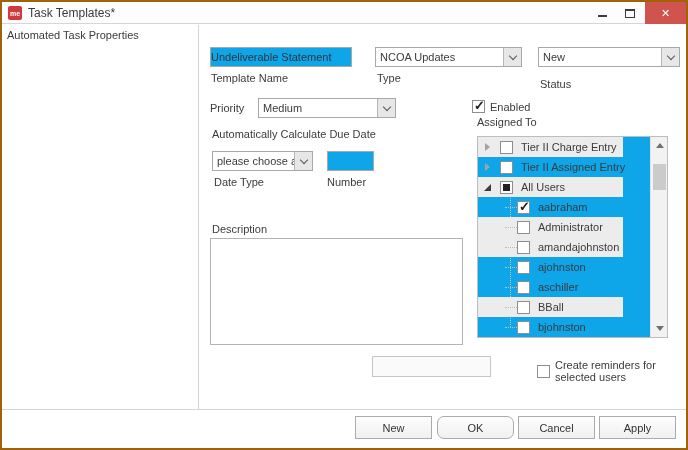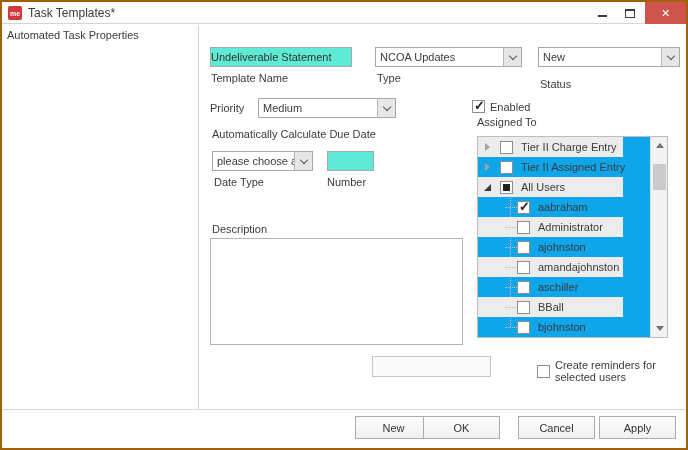--- a/index.html
+++ b/index.html
@@ -22,21 +22,21 @@
   .btn-min .glyph { width:9px; height:0; border-top:2px solid #3c3c3c; display:block; margin-top:6px; }
   .btn-max { left:617px; width:22px; }
   .btn-max .glyph { width:10px; height:9px; border:1px solid #3c3c3c; border-top-width:2px; display:block; }
   .btn-close { left:643px; width:41px; background:#d0544e; color:#fff; font-size:11px; }
   
   .sidebar-title { position:absolute; left:5px; top:27px; font-size:11px; color:#3b3b3b; }
   .vdivider { position:absolute; left:196px; top:23px; width:1px; height:384px; background:#d6d6d6; }
   .hdivider { position:absolute; left:0; top:407px; width:684px; height:1px; background:#d6d6d6; }
   
   .lbl { position:absolute; font-size:11px; color:#3b3b3b; white-space:nowrap; }
-  .tinput { position:absolute; border:1px solid #a8a8a8; background:#5eead4; font-size:11px;
+  .tinput { position:absolute; border:1px solid #a8a8a8; background:#0ea5e9; font-size:11px;
     font-family:"Liberation Sans",sans-serif; padding:2px 0; color:#333; outline:none; }
   .combo { position:absolute; height:20px; border:1px solid #a8a8a8; background:#fff;
     display:flex; align-items:stretch; }
   .combo .ctext { flex:1; font-size:11px; padding:3px 4px 0 4px; white-space:nowrap; overflow:hidden; }
   .combo .carrow { width:18px; background:#e7e7e7; border-left:1px solid #b5b5b5;
     display:flex; align-items:center; justify-content:center; }
   .chev { width:6px; height:6px; border-right:1px solid #555; border-bottom:1px solid #555;
     transform:rotate(45deg); margin-top:-3px; }
   .cb { width:13px; height:13px; border:1px solid #8e8e8e; background:#fff;
     display:inline-block; position:relative; flex:none; }
@@ -172,29 +172,29 @@
         <div class="tree-row child">
           <span class="connector"></span>
           <span class="cb checked"></span>
           <span class="tree-label">aabraham</span>
         </div>
         <div class="tree-row striped child">
           <span class="connector"></span>
           <span class="cb"></span>
           <span class="tree-label">Administrator</span>
         </div>
+        <div class="tree-row striped child">
+          <span class="connector"></span>
+          <span class="cb"></span>
+          <span class="tree-label">amandajohnston</span>
+        </div>
         <div class="tree-row child">
           <span class="connector"></span>
           <span class="cb"></span>
           <span class="tree-label">ajohnston</span>
-        </div>
-        <div class="tree-row striped child">
-          <span class="connector"></span>
-          <span class="cb"></span>
-          <span class="tree-label">amandajohnston</span>
         </div>
         <div class="tree-row child">
           <span class="connector"></span>
           <span class="cb"></span>
           <span class="tree-label">aschiller</span>
         </div>
         <div class="tree-row striped child">
           <span class="connector"></span>
           <span class="cb"></span>
           <span class="tree-label">BBall</span>
@@ -216,17 +216,17 @@
   <textarea class="desc" style=""></textarea>
 
   <input class="attach-input" disabled="" value="" style="">
   <div class="chk-inline" style="left:503px; top:357px;">
     <span class="cb"></span>
     <span>Create reminders for selected users</span>
   </div>
 
   <div class="hdivider"></div>
   <button class="footer-btn" style="left:353px;">New</button>
-  <button class="footer-btn" style="left:421px;">OK</button>
+  <button class="footer-btn" style="left:435px;border-radius:7px;">OK</button>
   <button class="footer-btn" style="left:516px;">Cancel</button>
   <button class="footer-btn" style="left:597px;">Apply</button>
 
 </div>
 
 </body></html>

